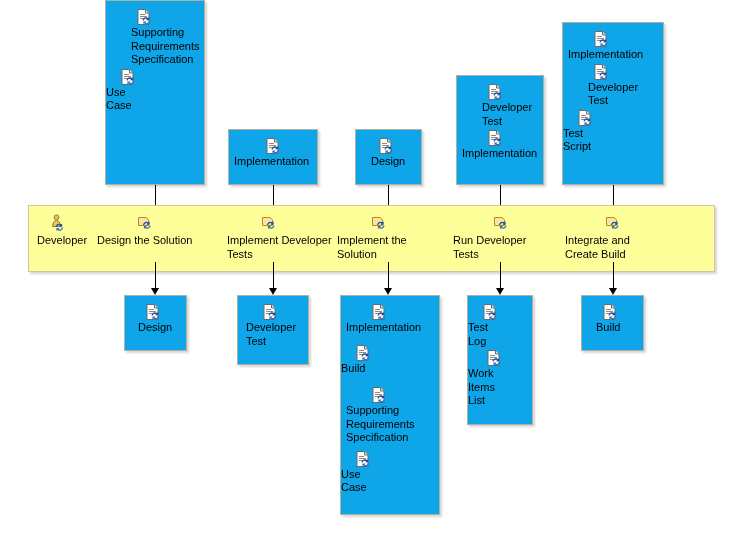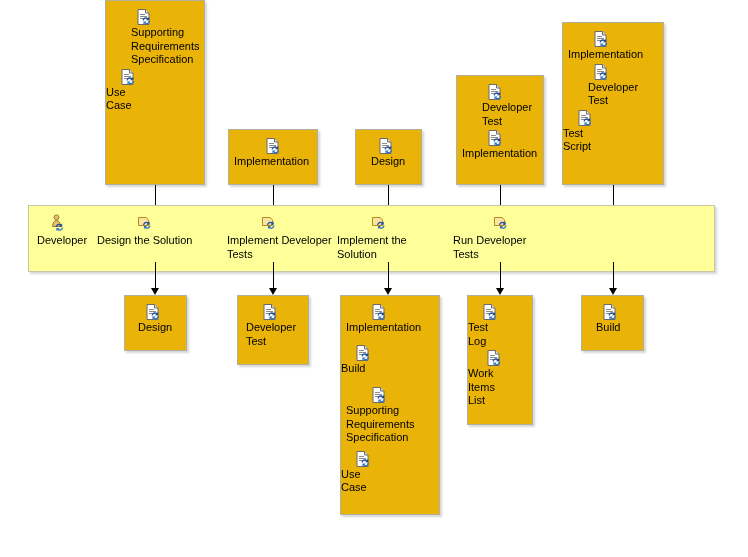--- a/index.html
+++ b/index.html
@@ -21,21 +21,21 @@
   #canvas {
     position: absolute;
     left: 0; top: 0;
     width: 748px;
     height: 557px;
   }
 
   
   .art-box {
     position: absolute;
-    background: #eab308;
+    background: #0ea5e9;
     border: 1px solid #b0b0a0;
     box-sizing: border-box;
     box-shadow: 2px 2px 2px rgba(0,0,0,0.16);
   }
 
   .art-item {
     position: relative;
     margin: 0;
     padding: 0;
   }
@@ -377,20 +377,33 @@
           <g transform="translate(5,7)">
             <path d="M1 4 a3.4 3.4 0 0 1 5.6 -2.4 l1.1 -1.1 v3.2 h-3.2 l1.1 -1.1 a2 2 0 0 0 -3.3 1.4 z" fill="#1f4e9c"></path>
             <path d="M8.6 4.6 a3.4 3.4 0 0 1 -5.6 2.4 l-1.1 1.1 v-3.2 h3.2 l-1.1 1.1 a2 2 0 0 0 3.3 -1.4 z" fill="#2f74c0"></path>
           </g>
         </svg>
       </span>
       <span class="band-label">Run Developer
 Tests</span>
     </div>
 
+    <div class="band-node" style="left:536px; width:110px;">
+      <span class="band-icon" style="margin-left:40px;">
+        <svg viewBox="0 0 18 18" width="18" height="18" xmlns="http://www.w3.org/2000/svg">
+          <path d="M1.5 3.5 H9 L11.5 5.8 V11.5 H1.5 Z" fill="#fbe3a0" stroke="#b58a22" stroke-width="1"></path>
+          <g transform="translate(5,7)">
+            <path d="M1 4 a3.4 3.4 0 0 1 5.6 -2.4 l1.1 -1.1 v3.2 h-3.2 l1.1 -1.1 a2 2 0 0 0 -3.3 1.4 z" fill="#1f4e9c"></path>
+            <path d="M8.6 4.6 a3.4 3.4 0 0 1 -5.6 2.4 l-1.1 1.1 v-3.2 h3.2 l-1.1 1.1 a2 2 0 0 0 3.3 -1.4 z" fill="#2f74c0"></path>
+          </g>
+        </svg>
+      </span>
+      <span class="band-label">Integrate and
+Create Build</span>
+    </div>
 
   </div>
 
   <div class="conn" style="left:155px; top:262px; height:28px;"></div>
   <div class="arrowhead" style="left:151px; top:288px;"></div>
 
   <div class="conn" style="left:273px; top:262px; height:28px;"></div>
   <div class="arrowhead" style="left:269px; top:288px;"></div>
 
   <div class="conn" style="left:388px; top:262px; height:28px;"></div>

